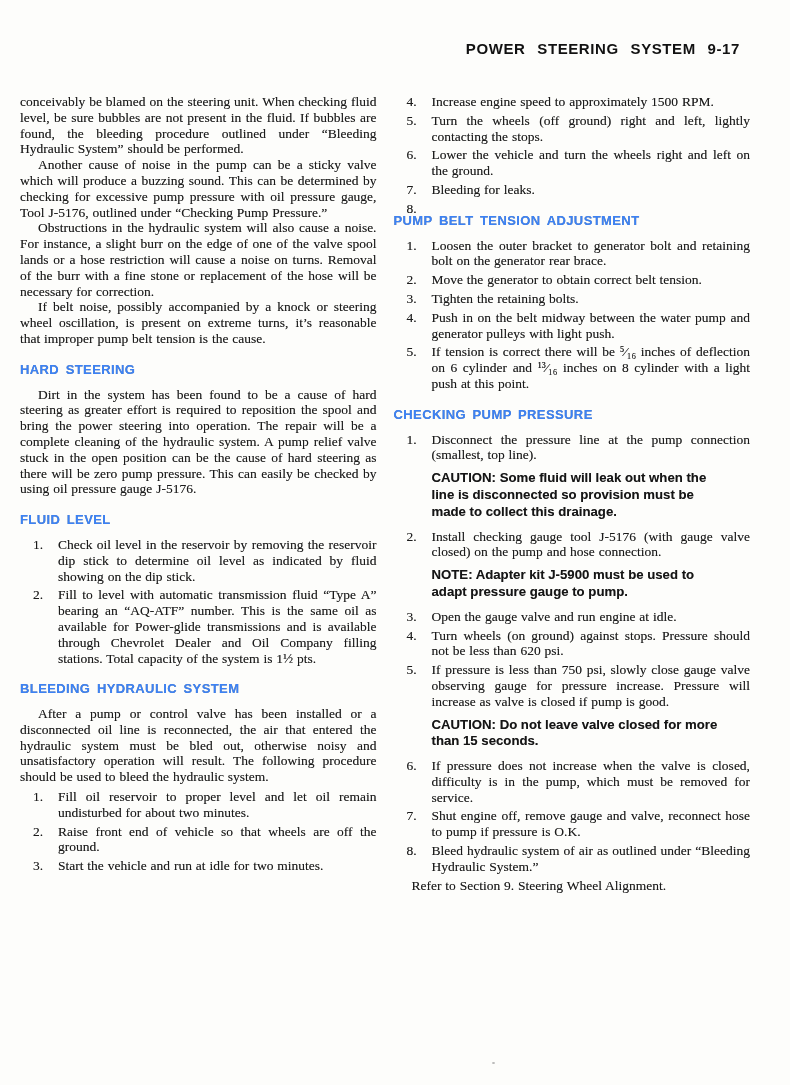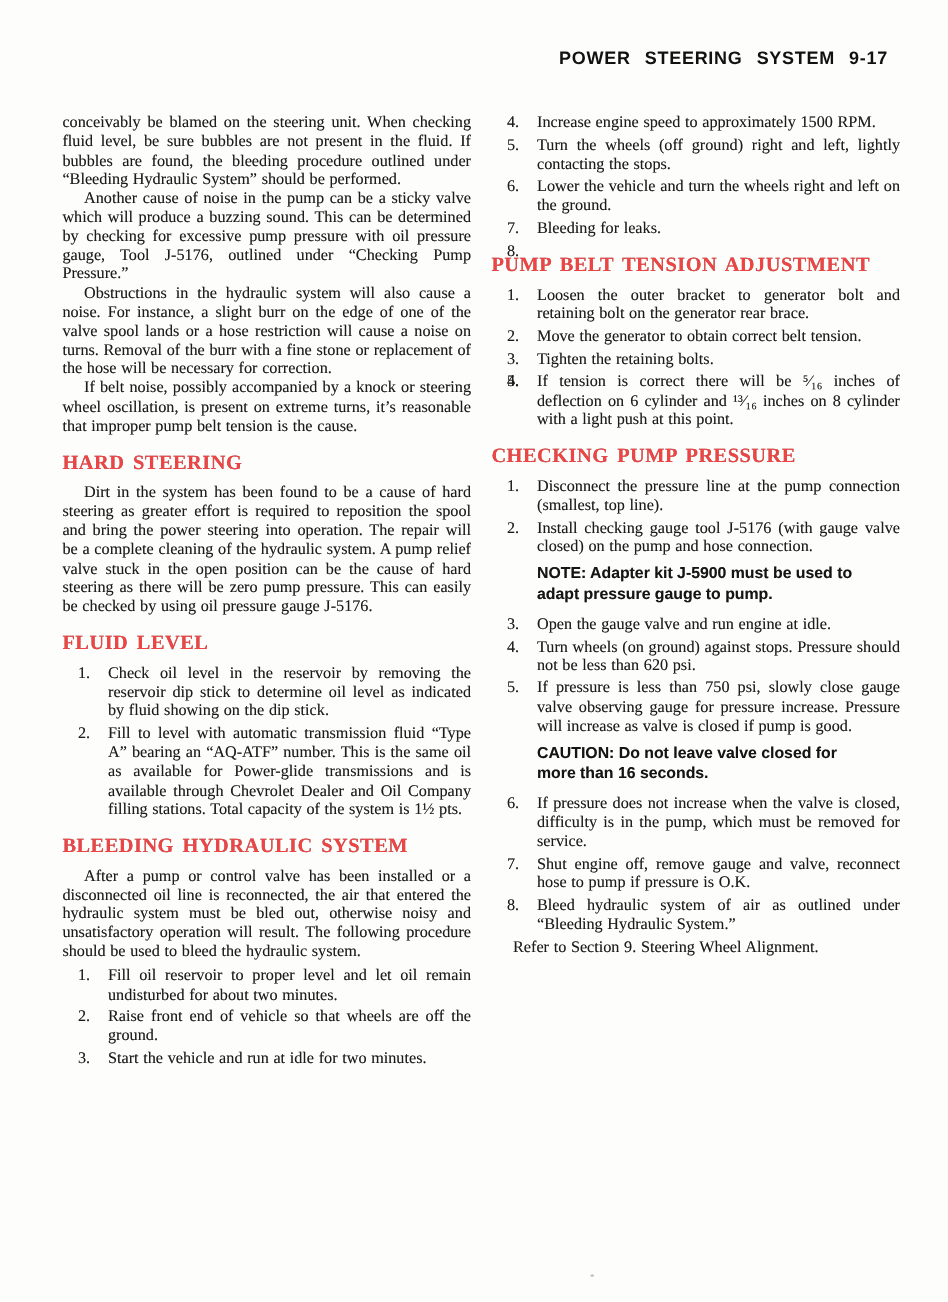--- a/index.html
+++ b/index.html
@@ -30,44 +30,44 @@
     font-size: 15px;
     letter-spacing: 0.6px;
     word-spacing: 7px;
     color: #111;
   }
   
   .columns {
     display: flex;
     gap: 17px;
     margin-top: 36px;
-    padding: 0 40px 0 52px;
+    padding: 0 40px 0 20px;
   }
   .col {
     flex: 1 1 0;
     min-width: 0;
     font-size: 13.5px;
     line-height: 15.8px;
   }
   .para {
     margin: 0;
     text-align: justify;
     text-indent: 18px;
     word-spacing: 0.5px;
     text-shadow: 0 0 0.45px rgba(20,20,20,0.45);
   }
   .para.noindent { text-indent: 0; }
   .sec-h {
-    font-family: Liberation Serif, serif;
+    font-family: Liberation Sans, sans-serif;
     font-weight: bold;
-    font-size: 17px;
+    font-size: 13px;
     letter-spacing: 0.4px;
     word-spacing: 2.5px;
     margin: 15px 0 9px 0;
-    color: #ef4444;
+    color: #3b82f6;
     text-shadow: 0 0 0.4px rgba(20,20,20,0.5);
   }
   .num-list { margin: 4px 0 0 0; }
   .li {
     position: relative;
     padding-left: 38px;
     margin: 0 0 3px 0;
   }
   .li-num {
     position: absolute;
@@ -185,51 +185,53 @@
         <div class="li">
           <span class="li-num">2.</span>
           <div class="li-text">Move the generator to obtain correct belt tension.</div>
         </div>
         <div class="li">
           <span class="li-num">3.</span>
           <div class="li-text">Tighten the retaining bolts.</div>
         </div>
         <div class="li">
           <span class="li-num">4.</span>
+          <div class="li-text">Push in on the belt midway between the water pump and generator pulleys with light push.</div>
         </div>
         <div class="li">
           <span class="li-num">5.</span>
           <div class="li-text">If tension is correct there will be ⁵⁄₁₆ inches of deflection on 6 cylinder and ¹³⁄₁₆ inches on 8 cylinder with a light push at this point.</div>
         </div>
       </div>
 
       <h2 class="sec-h">CHECKING PUMP PRESSURE</h2>
       <div class="num-list">
         <div class="li">
           <span class="li-num">1.</span>
           <div class="li-text">Disconnect the pressure line at the pump connection (smallest, top line).</div>
         </div>
+        <p class="caution">CAUTION: Some fluid will leak out when the line is disconnected so provision must be made to collect this drainage.</p>
         <div class="li">
           <span class="li-num">2.</span>
           <div class="li-text">Install checking gauge tool J-5176 (with gauge valve closed) on the pump and hose connection.</div>
         </div>
         <p class="caution">NOTE: Adapter kit J-5900 must be used to adapt pressure gauge to pump.</p>
         <div class="li">
           <span class="li-num">3.</span>
           <div class="li-text">Open the gauge valve and run engine at idle.</div>
         </div>
         <div class="li">
           <span class="li-num">4.</span>
           <div class="li-text">Turn wheels (on ground) against stops. Pressure should not be less than 620 psi.</div>
         </div>
         <div class="li">
           <span class="li-num">5.</span>
           <div class="li-text">If pressure is less than 750 psi, slowly close gauge valve observing gauge for pressure increase. Pressure will increase as valve is closed if pump is good.</div>
         </div>
-        <p class="caution">CAUTION: Do not leave valve closed for more than 16 seconds.</p>
+        <p class="caution">CAUTION: Do not leave valve closed for more than 15 seconds.</p>
         <div class="li">
           <span class="li-num">6.</span>
           <div class="li-text">If pressure does not increase when the valve is closed, difficulty is in the pump, which must be removed for service.</div>
         </div>
         <div class="li">
           <span class="li-num">7.</span>
           <div class="li-text">Shut engine off, remove gauge and valve, reconnect hose to pump if pressure is O.K.</div>
         </div>
         <div class="li">
           <span class="li-num">8.</span>

